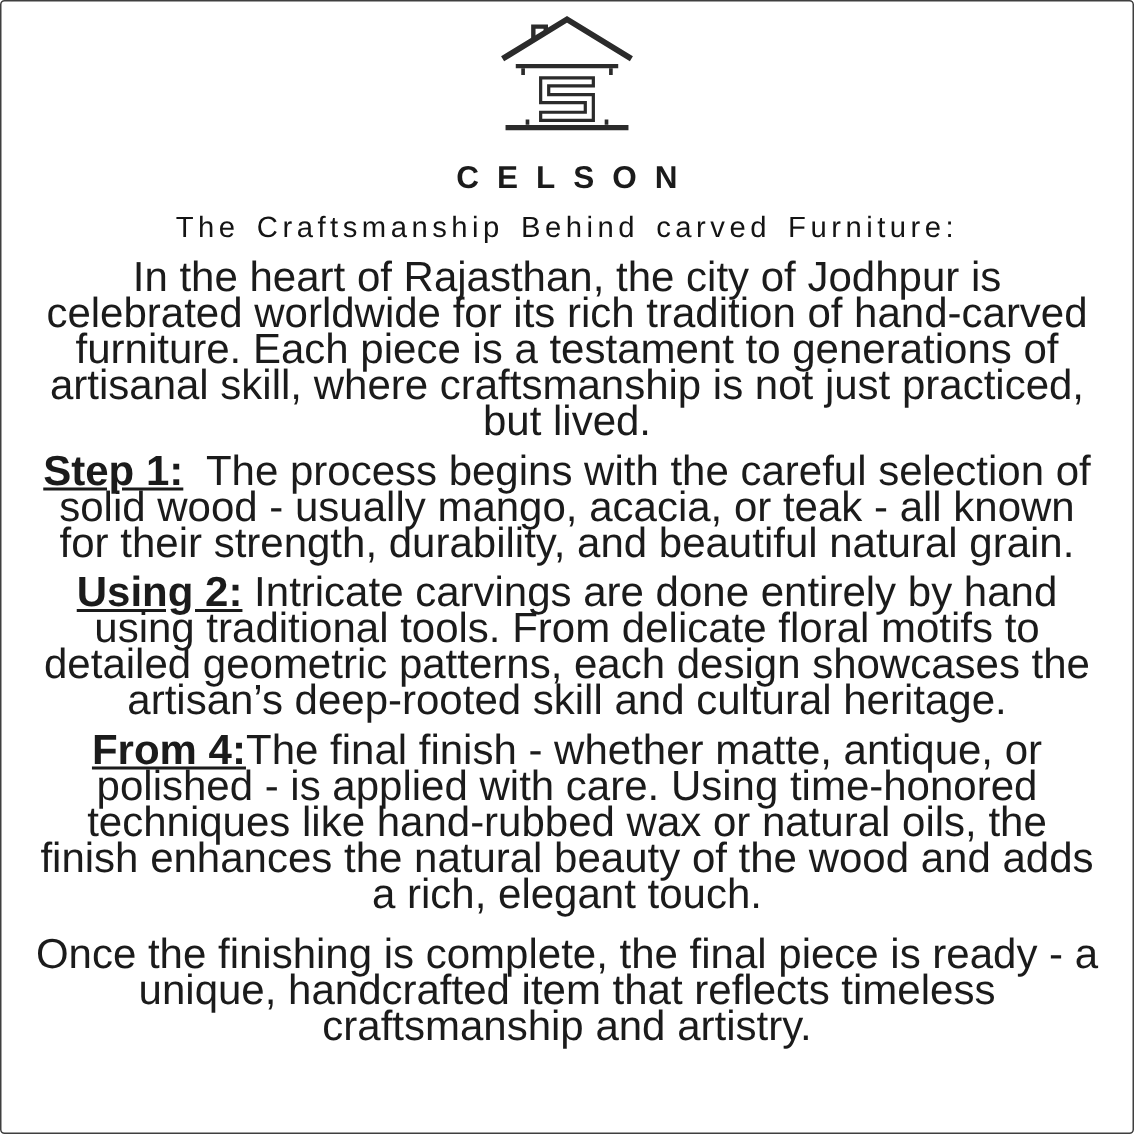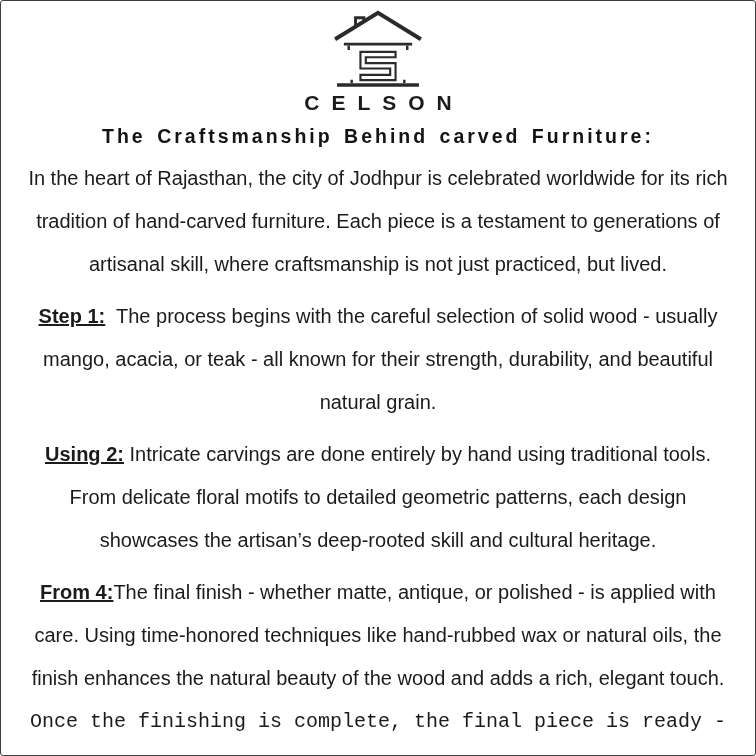--- a/index.html
+++ b/index.html
@@ -27,40 +27,39 @@
     display: block;
     margin: 2px auto 0;
     width: 100px;
     height: 80px;
   }
   .brand-name {
     font-size: 21px;
     font-weight: bold;
     letter-spacing: 12px;
     padding-left: 12px; 
-    margin-top: 3px;
+    margin-top: 19px;
     color: #1b1b1b;
   }
   .page-title {
     font-size: 19.5px;
-    font-weight: bold;
+    font-weight: normal;
     letter-spacing: 3px;
     word-spacing: 3px;
     margin: 10px 0 2px;
     color: #141414;
   }
   .para {
-    font-size: 20px;
-    line-height: 43px;
+    font-size: 28px;
+    line-height: 24px;
     max-width: 712px;
     margin: 9px auto 0;
   }
   .para.no-gap {
-    margin-top: 0;
-    font-family: Liberation Mono, monospace;
+    margin-top: 16px;
   }
   .step-label {
     font-weight: bold;
     text-decoration: underline;
   }
 </style>
 </head>
 <body>
 
 <div class="page">

